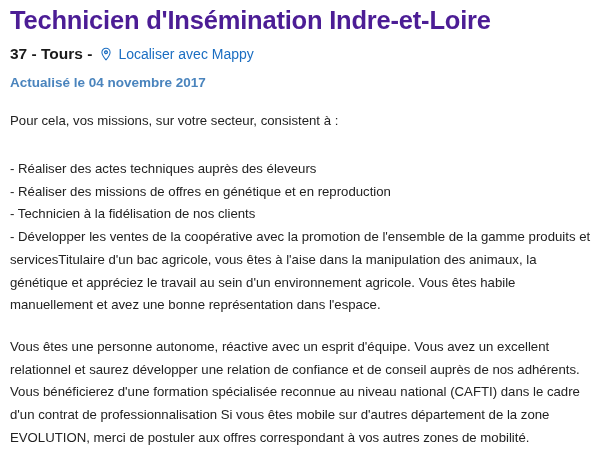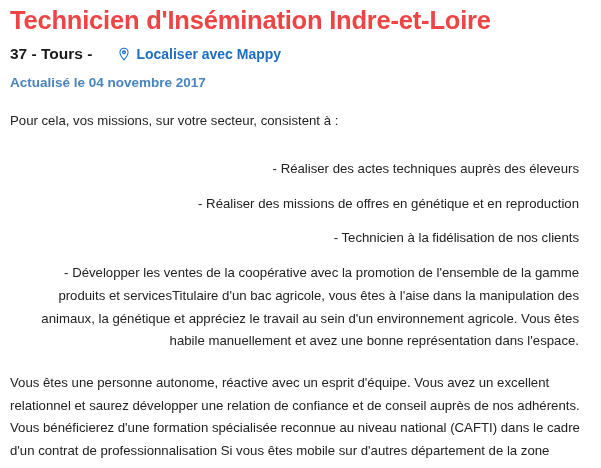--- a/index.html
+++ b/index.html
@@ -15,50 +15,50 @@
     -webkit-font-smoothing: antialiased;
   }
   .page {
     width: 601px;
     box-sizing: border-box;
     padding: 6px 10px 10px 10px;
   }
   .job-title {
     font-size: 25.5px;
     font-weight: bold;
-    color: #ef4444;
+    color: #4c1d95;
     line-height: 1.15;
     letter-spacing: -0.2px;
     margin: 0 0 10px 0;
     white-space: nowrap;
   }
   .location-row {
     display: flex;
     align-items: center;
-    gap: 18px;
+    gap: 0;
     margin: 0 0 12px 0;
     font-size: 15px;
     font-weight: bold;
     color: #1a1a1a;
   }
   .location-text {
     font-size: 15.5px;
     font-weight: bold;
     color: #1a1a1a;
     white-space: nowrap;
   }
   .map-link {
     display: inline-flex;
     align-items: center;
     gap: 5px;
     margin-left: 7px;
     color: #1b6ec2;
     text-decoration: none;
     font-size: 14px;
-    font-weight: bold;
+    font-weight: normal;
     cursor: pointer;
   }
   .pin-icon {
     display: inline-block;
     width: 14px;
     height: 14px;
     line-height: 0;
   }
   .pin-icon svg { display: block; }
   .updated {
@@ -75,23 +75,22 @@
   .para {
     margin: 0 0 19px 0;
   }
   .para.tight {
     margin-bottom: 25px;
   }
   .bullets {
     margin: 0 0 19px 0;
   }
   .bullet-line {
-    margin: 12px;
+    margin: 0;
     line-height: 1.72;
-    text-align: right;
   }
   .para-last {
     margin: 0;
   }
 </style>
 </head>
 <body>
 
 <div class="page">
 

